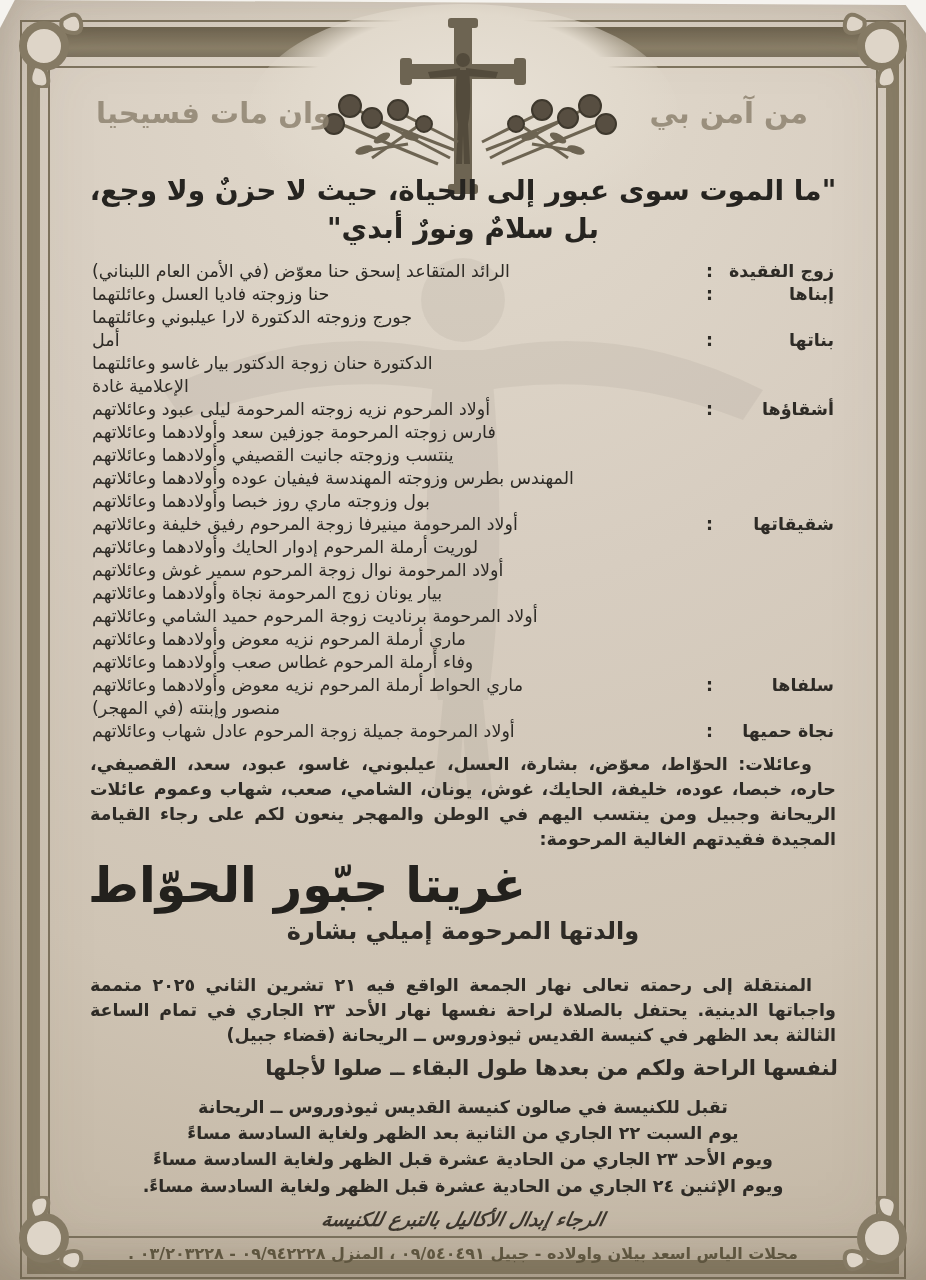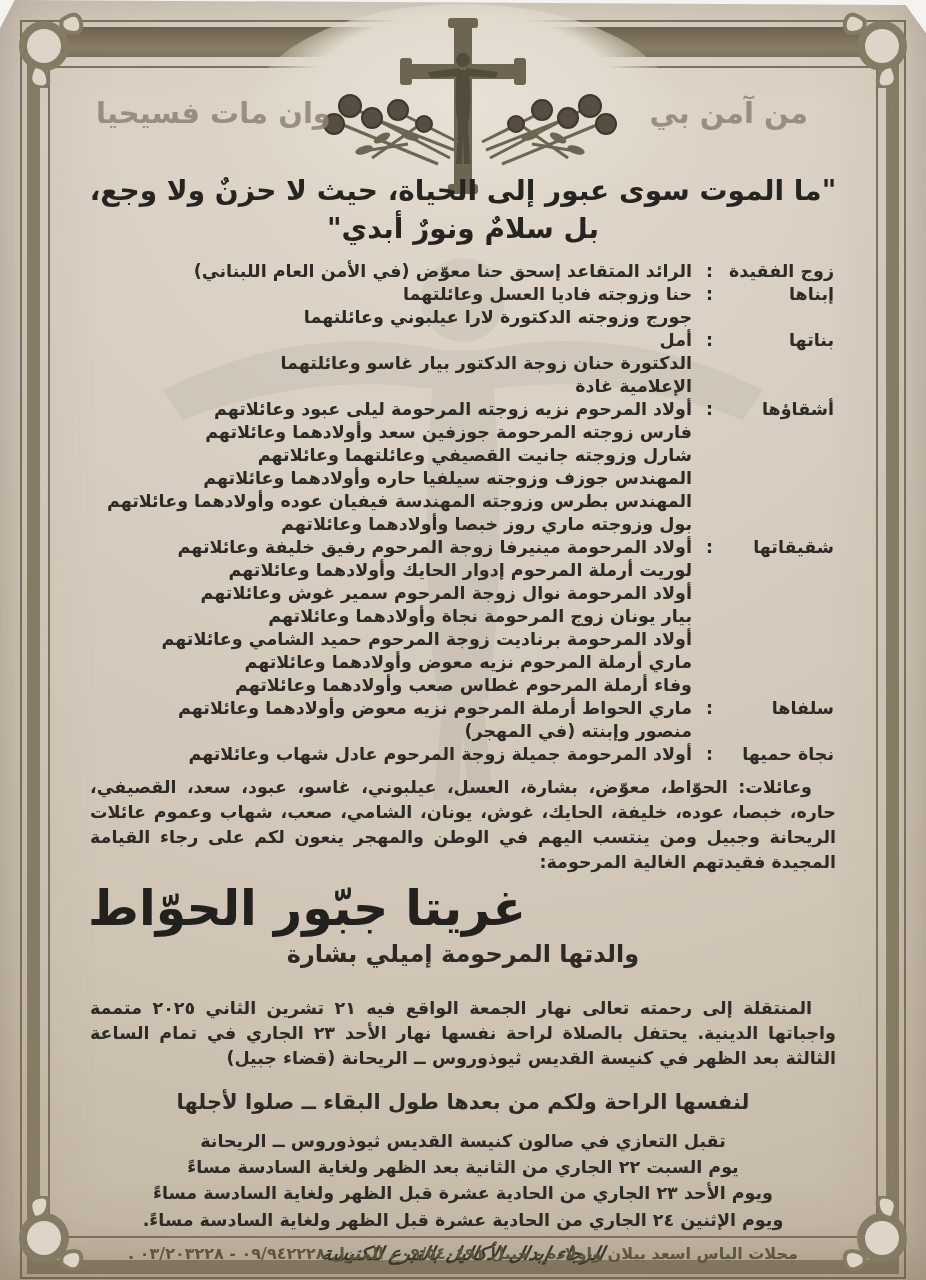--- a/index.html
+++ b/index.html
@@ -39,29 +39,29 @@
   
   .watermark{position:absolute;top:230px;left:50%;transform:translateX(-50%);z-index:1;opacity:.055;}
   
   .content{position:absolute;inset:0;z-index:5;padding:172px 88px 0;color:#2e2b26;}
   .quote{text-align:center;font-size:28px;font-weight:bold;line-height:1.34;color:#262420;margin:0 0 13px;}
   .family{margin:0 4px;}
   .frow{display:flex;align-items:flex-start;}
   .flabel{flex:0 0 128px;display:flex;justify-content:space-between;
     font-size:17.5px;font-weight:bold;line-height:23px;padding-left:14px;}
   .flines{flex:1;min-width:0;}
-  .fline{text-align:right;font-size:17.5px;font-weight:bold;line-height:23px;white-space:nowrap;}
+  .fline{text-align:left;font-size:17.5px;font-weight:normal;line-height:23px;white-space:nowrap;}
   .families-par{margin:9px 2px 0;font-size:17.5px;font-weight:bold;line-height:1.42;
     text-align:justify;text-indent:24px;}
   .name{margin-top:4px;text-align:left;font-size:49px;font-weight:bold;color:#23211d;
     letter-spacing:1px;line-height:1.25;}
   .mother{text-align:center;font-size:24px;font-weight:bold;margin-top:0px;}
   .funeral-par{margin:28px 2px 0;font-size:17.5px;font-weight:bold;line-height:1.45;
     text-align:justify;text-indent:24px;}
-  .blessing{text-align:center;font-size:21px;font-weight:bold;margin-top:18px;}
+  .blessing{font-size:21px;font-weight:bold;margin-top:7px;}
   .condolences{margin-top:14px;text-align:center;font-size:17.5px;font-weight:bold;line-height:1.5;}
   .wreaths{margin-top:9px;text-align:center;font-size:19px;font-weight:bold;color:#3c362d;}
   .wreaths span{display:inline-block;transform:skewX(-12deg);font-style:italic;}
   .footer-line{position:absolute;left:0;right:0;bottom:17px;text-align:center;z-index:6;
     font-size:16px;font-weight:bold;color:#5e553f;}
 </style>
 </head>
 <body>
 
 <div class="page">
@@ -211,22 +211,21 @@
         </div>
 
         <div class="frow">
           <div class="flabel">
               <span>أشقاؤها</span>
               <span>:</span>
             </div>
           <div class="flines">
             <div class="fline">أولاد المرحوم نزيه زوجته المرحومة ليلى عبود وعائلاتهم</div>
             <div class="fline">فارس زوجته المرحومة جوزفين سعد وأولادهما وعائلاتهم</div>
-            <div class="fline">شارل وزوجته جانيت القصيفي وعائلتهما وعائلاتهم</div>
-            <div class="fline">المهندس جوزف وزوجته سيلفيا حاره وأولادهما وعائلاتهم</div>
+            <div class="fline">ينتسب وزوجته جانيت القصيفي وأولادهما وعائلاتهم</div>
             <div class="fline">المهندس بطرس وزوجته المهندسة فيفيان عوده وأولادهما وعائلاتهم</div>
             <div class="fline">بول وزوجته ماري روز خبصا وأولادهما وعائلاتهم</div>
           </div>
         </div>
 
         <div class="frow">
           <div class="flabel">
               <span>شقيقاتها</span>
               <span>:</span>
             </div>
@@ -266,21 +265,21 @@
 
       <div class="families-par">وعائلات: الحوّاط، معوّض، بشارة، العسل، عيلبوني، غاسو، عبود، سعد، القصيفي، حاره، خبصا، عوده، خليفة، الحايك، غوش، يونان، الشامي، صعب، شهاب وعموم عائلات الريحانة وجبيل ومن ينتسب اليهم في الوطن والمهجر ينعون لكم على رجاء القيامة المجيدة فقيدتهم الغالية المرحومة:</div>
 
       <div class="name">غريتا جبّور الحوّاط</div>
       <div class="mother">والدتها المرحومة إميلي بشارة</div>
 
       <div class="funeral-par">المنتقلة إلى رحمته تعالى نهار الجمعة الواقع فيه ٢١ تشرين الثاني ٢٠٢٥ متممة واجباتها الدينية. يحتفل بالصلاة لراحة نفسها نهار الأحد ٢٣ الجاري في تمام الساعة الثالثة بعد الظهر في كنيسة القديس ثيوذوروس ــ الريحانة (قضاء جبيل)</div>
       <div class="blessing">لنفسها الراحة ولكم من بعدها طول البقاء ــ صلوا لأجلها</div>
 
       <div class="condolences">
-        <div>تقبل التعازي في صالون كنيسة القديس ثيوذوروس ــ الريحانة</div>
+        <div>تقبل للكنيسة في صالون كنيسة القديس ثيوذوروس ــ الريحانة</div>
         <div>يوم السبت ٢٢ الجاري من الثانية بعد الظهر ولغاية السادسة مساءً</div>
         <div>ويوم الأحد ٢٣ الجاري من الحادية عشرة قبل الظهر ولغاية السادسة مساءً</div>
         <div>ويوم الإثنين ٢٤ الجاري من الحادية عشرة قبل الظهر ولغاية السادسة مساءً.</div>
       </div>
 
       <div class="wreaths">
         <span>الرجاء إبدال الأكاليل بالتبرع للكنيسة</span>
       </div>
 
     </div>

